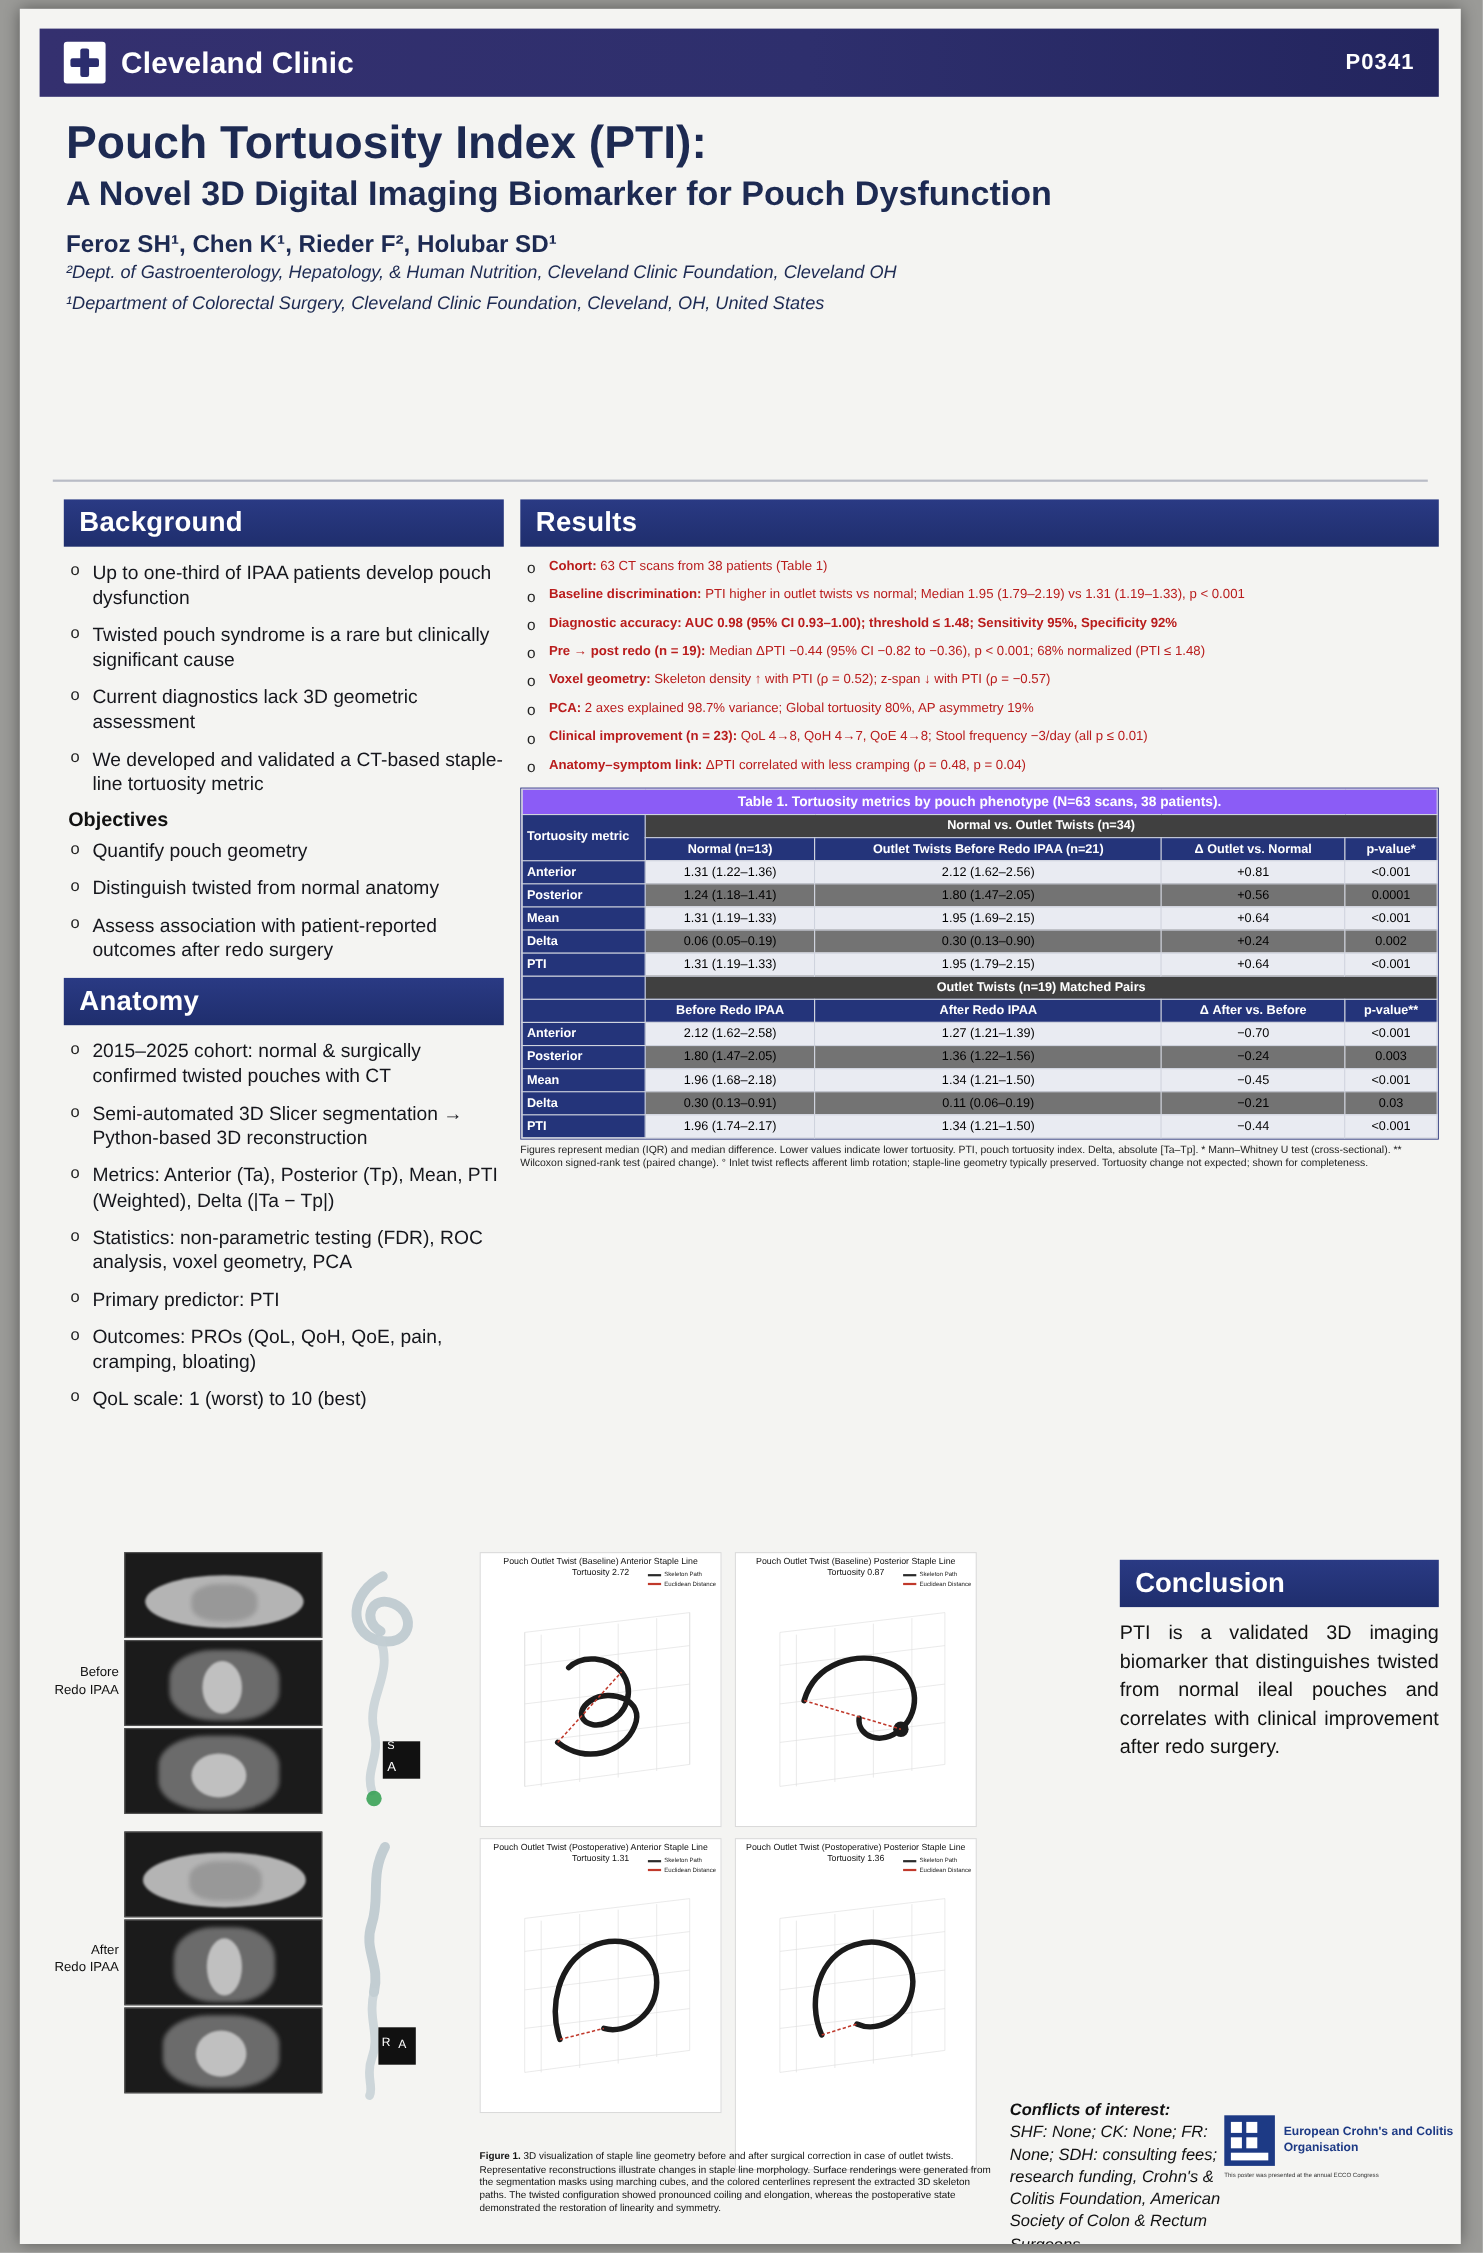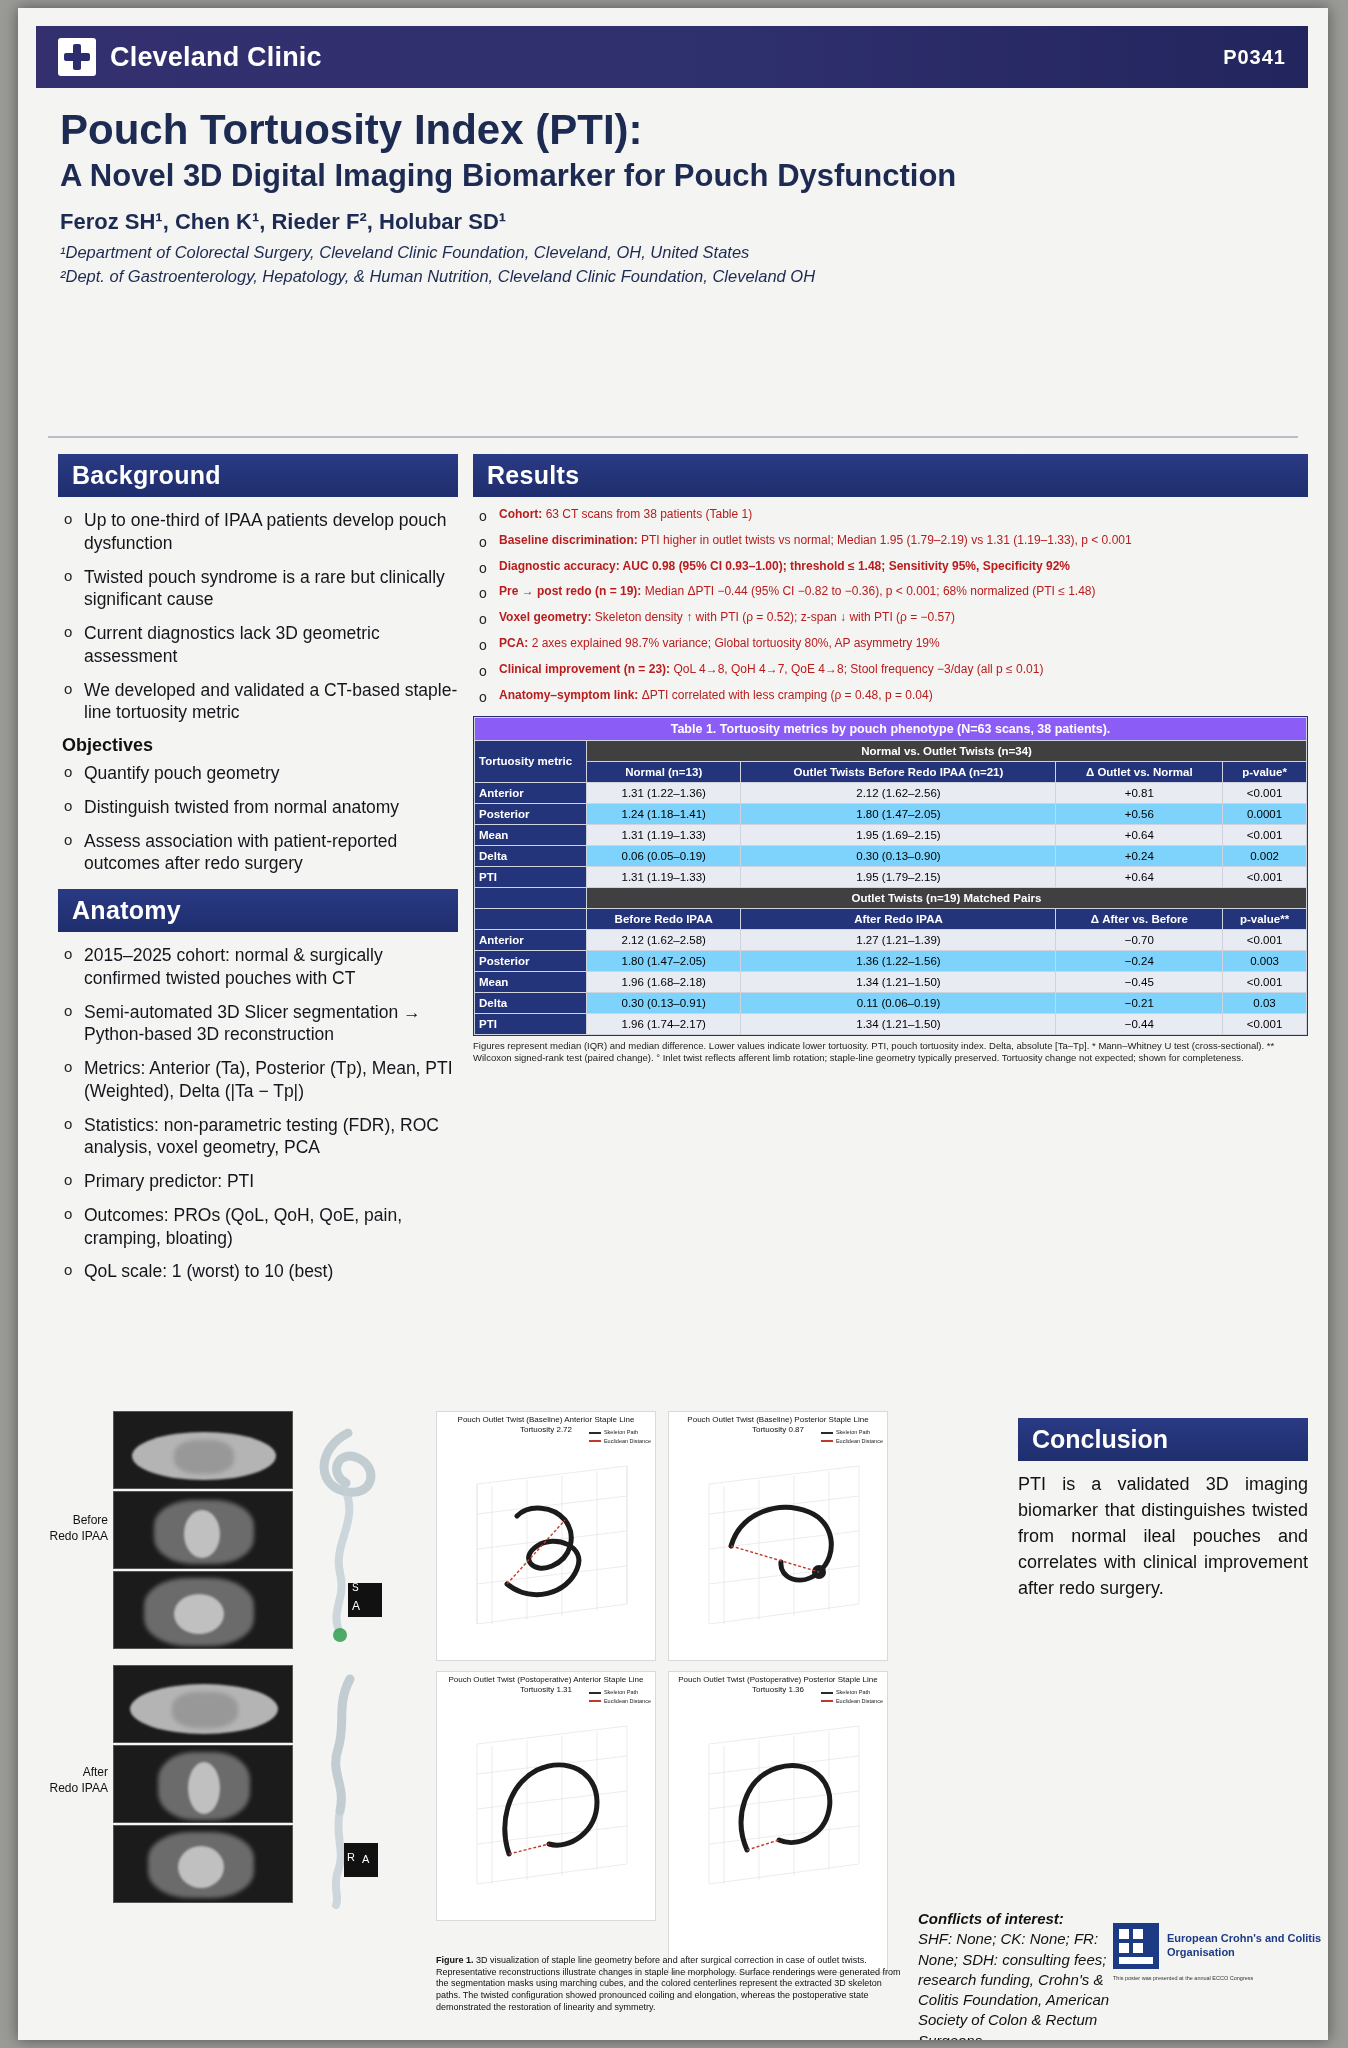--- a/index.html
+++ b/index.html
@@ -76,21 +76,21 @@
   
   .tbl-wrap { margin-top:12px; border:1px solid #26307a;}
   table.t { border-collapse:collapse; width:100%; font-size:11.5px; }
   table.t td, table.t th { border:1px solid #cfd3de; padding:4px 4px; }
   .tcap { background:#8b5cf6; color:#fff; text-align:center; font-size:12.5px; font-weight:bold; padding:5px;}
   .thdr { background:#24347a; color:#fff; text-align:center; font-weight:bold; }
   .thdr2 { background:#404040; color:#fff; text-align:center; font-weight:bold;}
   .rowlabel { background:#24347a; color:#fff; font-weight:bold; text-align:left; padding-left:6px; width:112px;}
   td.c { text-align:center; }
   tr.alt td.c { background:#e9ebf2; }
-  tr.wht td.c { background:#7dd3fc; }
+  tr.wht td.c { background:#737373; }
   .tnote { font-size:9.5px; line-height:1.25; color:#222; margin-top:4px;}
 
   
   .concl-head { background:linear-gradient(180deg,#2a3a84,#1f2e6d); color:#fff; font-size:25px; font-weight:bold; padding:7px 14px;}
   .concl-body { font-size:18px; line-height:1.45; color:#111; text-align:justify; margin-top:10px;}
 
   
   .figarea { position:absolute; left:40px; top:1395px; width:1250px; height:600px;}
   .ct-lab { position:absolute; font-size:12px; text-align:right; width:70px; color:#111; line-height:1.3;}
   .ct { background:#1b1b1b; width:180px; border:1px solid #555; position:relative; overflow:hidden;}
@@ -127,22 +127,22 @@
   <div class="topbar">
     <div class="cc-logo"></div>
     <div class="cc-name">Cleveland Clinic</div>
     <div class="poster-num">P0341</div>
   </div>
 
   <div class="titleblock">
     <div class="t1">Pouch Tortuosity Index (PTI):</div>
     <div class="t2">A Novel 3D Digital Imaging Biomarker for Pouch Dysfunction</div>
     <div class="authors">Feroz SH¹, Chen K¹, Rieder F², Holubar SD¹</div>
+    <div class="affil" style="margin-top:2px">²Dept. of Gastroenterology, Hepatology, &amp; Human Nutrition, Cleveland Clinic Foundation, Cleveland OH</div>
     <div class="affil">¹Department of Colorectal Surgery, Cleveland Clinic Foundation, Cleveland, OH, United States</div>
-    <div class="affil" style="margin-top:2px">²Dept. of Gastroenterology, Hepatology, &amp; Human Nutrition, Cleveland Clinic Foundation, Cleveland OH</div>
   </div>
   <div class="hr"></div>
 
   <div class="colL">
     <div class="sec-head">Background</div>
     <ul class="bul">
       <li>Up to one-third of IPAA patients develop pouch dysfunction</li>
       <li>Twisted pouch syndrome is a rare but clinically significant cause</li>
       <li>Current diagnostics lack 3D geometric assessment</li>
       <li>We developed and validated a CT-based staple-line tortuosity metric</li>

